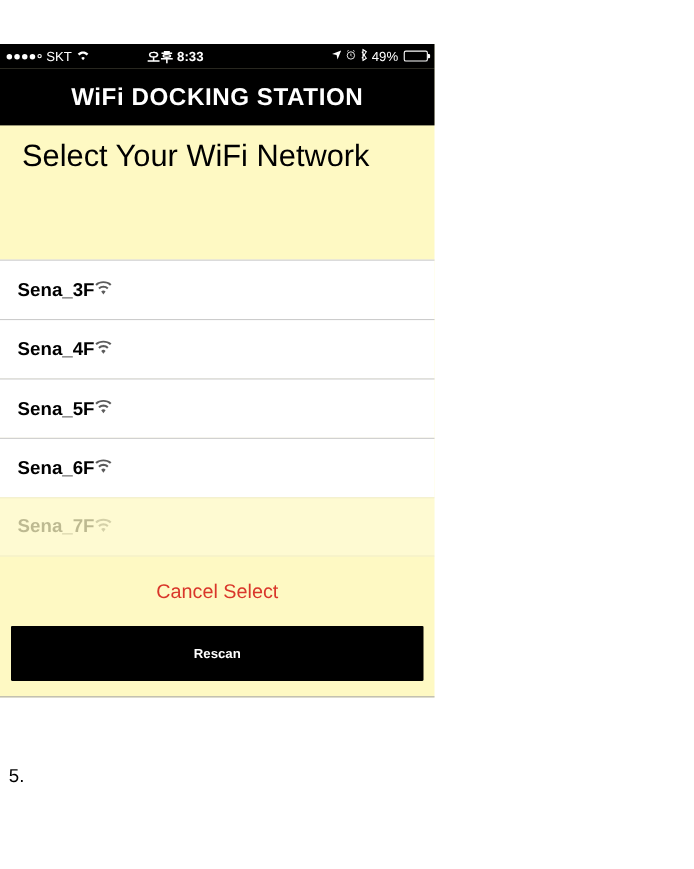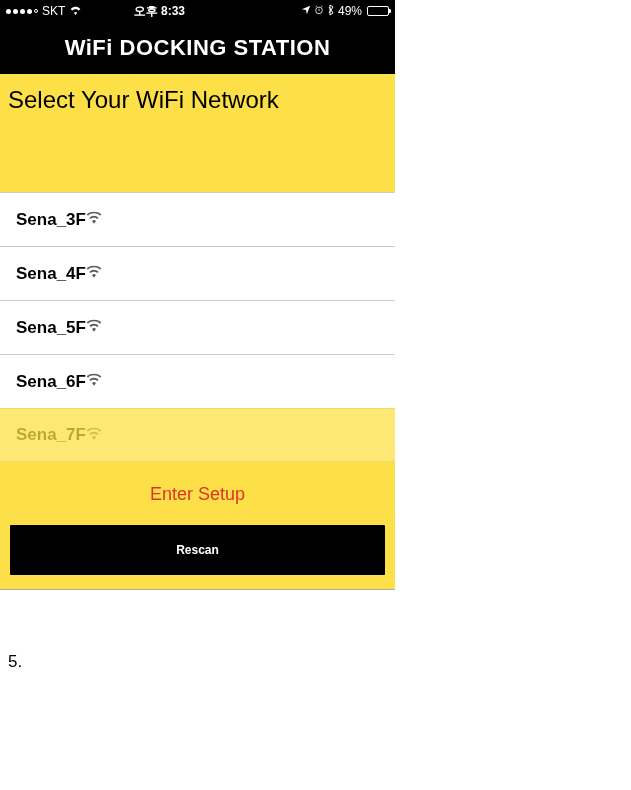--- a/index.html
+++ b/index.html
@@ -3,22 +3,23 @@
   <meta charset="utf-8">
   <style>
     * { margin: 0; padding: 0; box-sizing: border-box; }
     body {
       font-family: -apple-system, "Helvetica Neue", Arial, sans-serif;
       background: #fff;
       width: 631px;
     }
     .phone-frame {
       width: 395px;
-      background: #fde047;
+      background: #fef9c3;
       margin-bottom: 60px;
+      margin-top: 40px;
     }
     .status-bar {
       background: #000;
       color: #fff;
       height: 22px;
       display: flex;
       align-items: center;
       padding: 0 6px;
       font-size: 12px;
       font-weight: 500;
@@ -47,22 +48,22 @@
       justify-content: center;
       font-size: 22px;
       font-weight: 700;
       letter-spacing: 0.5px;
       position: relative;
     }
     .nav-bar .spacer-left {
       position: absolute; left: 14px; width: 24px;
     }
     .heading {
-      padding: 12px 8px 8px;
-      font-size: 24px;
+      padding: 12px 20px 8px;
+      font-size: 28px;
       font-weight: 400;
       color: #000;
     }
     .network-list {
       margin-top: 70px;
     }
     .network-row {
       height: 54px;
       border-top: 1px solid #ccc;
       display: flex;
@@ -194,21 +195,21 @@
     <div class="network-row faded">
       <span>Sena_7F</span>
       <span>
         <svg class="wifi-icon" viewBox="0 0 24 20">
             <path fill="#333" d="M12 20l-3-4c1-1 2-1.5 3-1.5s2 .5 3 1.5l-3 4zm-5-7l-2-2c2-2 4.5-3 7-3s5 1 7 3l-2 2c-1.5-1.5-3-2-5-2s-3.5.5-5 2zm-4-5l-2-2c3-3 7-4 11-4s8 1 11 4l-2 2c-2.5-2.5-5.5-3.5-9-3.5s-6.5 1-9 3.5z"></path>
           </svg>
       </span>
     </div>
   </div>
 
-  <div class="cancel-link">Enter Setup</div>
+  <div class="cancel-link">Cancel Select</div>
 
   <div class="rescan-button">Rescan</div>
 
   <div class="bottom-rule"></div>
 </div>
 
 <div class="instruction">
   <span class="num">5.</span>
 </div>
 

